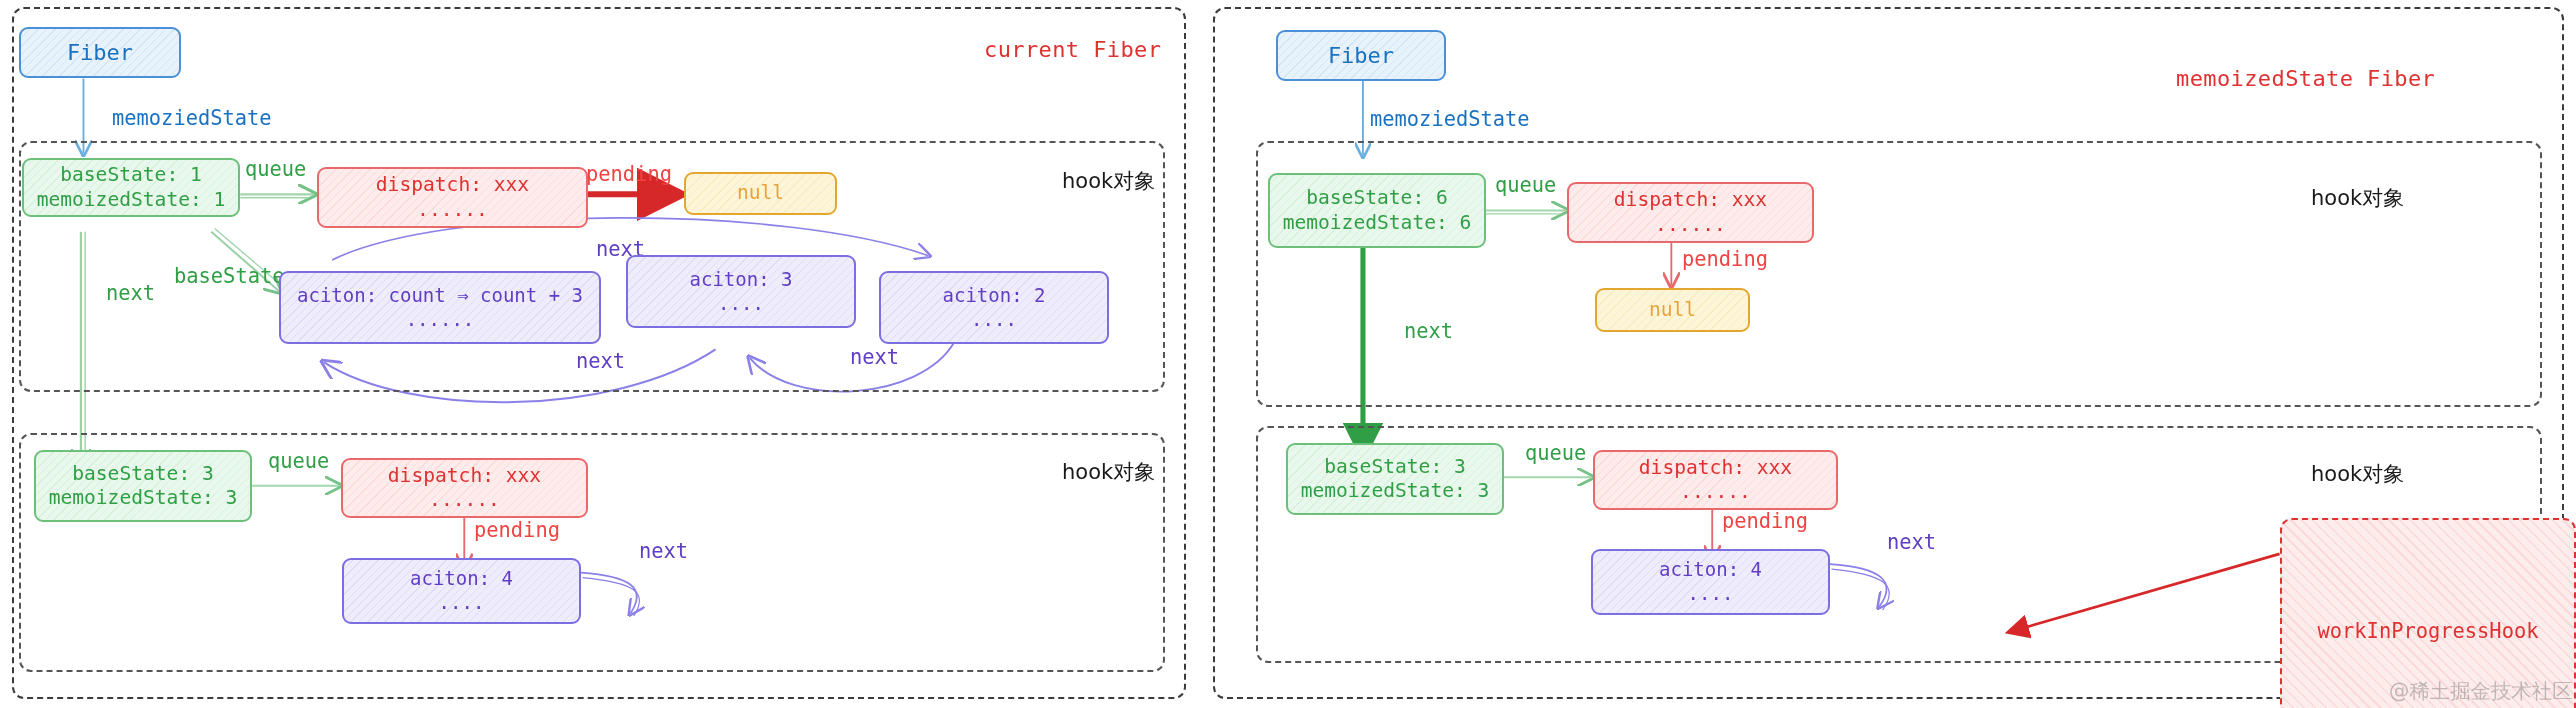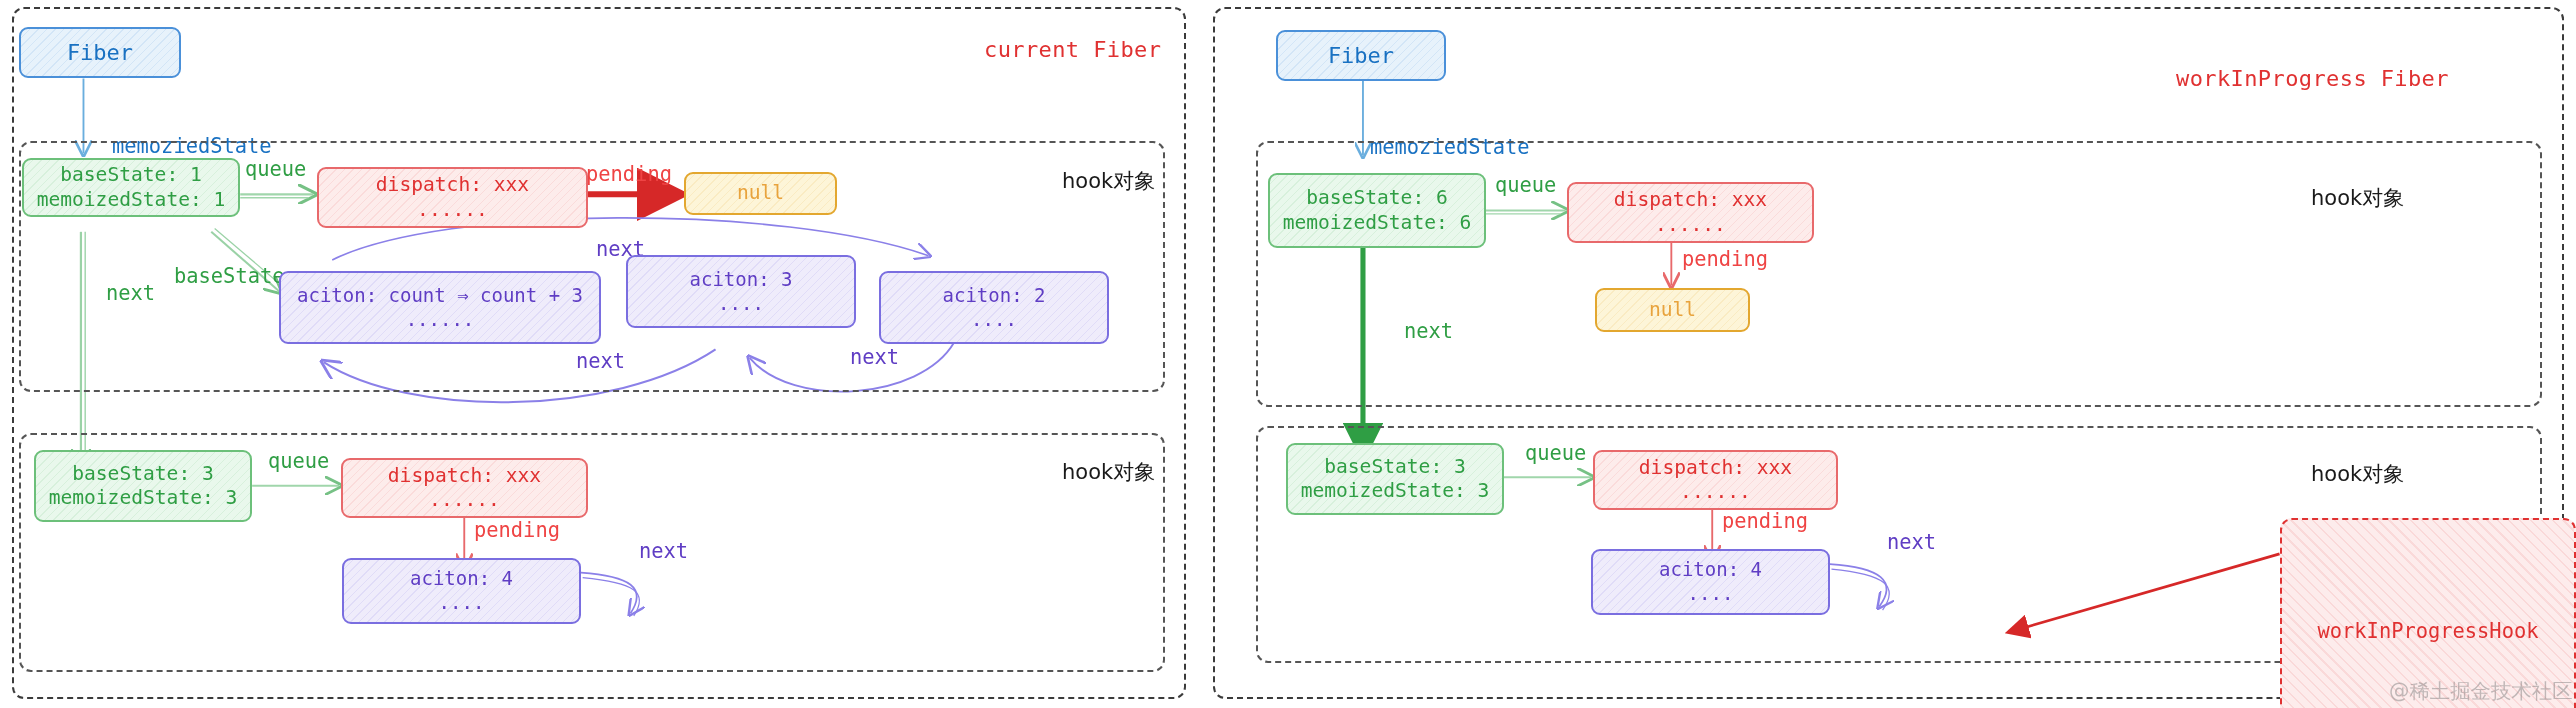--- a/index.html
+++ b/index.html
@@ -117,21 +117,21 @@
     color: #e03131;
     white-space: nowrap;
   }
   
   .elabel {
     position: absolute;
     font-family: "DejaVu Sans Mono", monospace;
     font-size: 20.4px;
     white-space: nowrap;
   }
-  .elabel.blue   { color: #1971c2; margin-top: 28px; }
+  .elabel.blue   { color: #1971c2; }
   .elabel.green  { color: #2f9e44; }
   .elabel.red    { color: #ef4444; text-align: center; }
   .elabel.purple { color: #5f3dc4; }
 
   .watermark {
     position: absolute;
     font-family: "DejaVu Sans", sans-serif;
     font-size: 20.4px;
     color: rgba(120,120,120,.45);
     white-space: nowrap;
@@ -277,21 +277,21 @@
   <div class="elabel red" style="left:474px; top:518px;">pending</div>
 
   <div class="node purple" style="left:342px; top:558px; width:239px; height:66px; font-size:19px;">
     <span class="line1">aciton: 4</span>
     <span class="line2">....</span>
   </div>
   <div class="elabel purple" style="left:639px; top:539px;">next</div>
 
   <div class="panel" style="left:1213px; top:6.8px; width:1351px; height:692px;"></div>
 
-  <div class="panel-title" style="left:2176px; top:66px;">workInProgress Fiber</div>
+  <div class="panel-title" style="left:2176px; top:66px;">memoizedState Fiber</div>
 
   <div class="node blue" style="left:1276px; top:30px; width:170px; height:51px; font-size:22px;">
     <span class="line1">Fiber</span>
   </div>
   <div class="elabel blue" style="left:1370px; top:107px;">memoziedState</div>
 
   <div class="hookbox" style="left:1256px; top:141px; width:1286px; height:266px;"></div>
   <div class="hook-label" style="left:2311px; top:184px;">hook对象</div>
 
   <div class="node green" style="left:1268px; top:173px; width:218px; height:75px; font-size:19.6px;">

